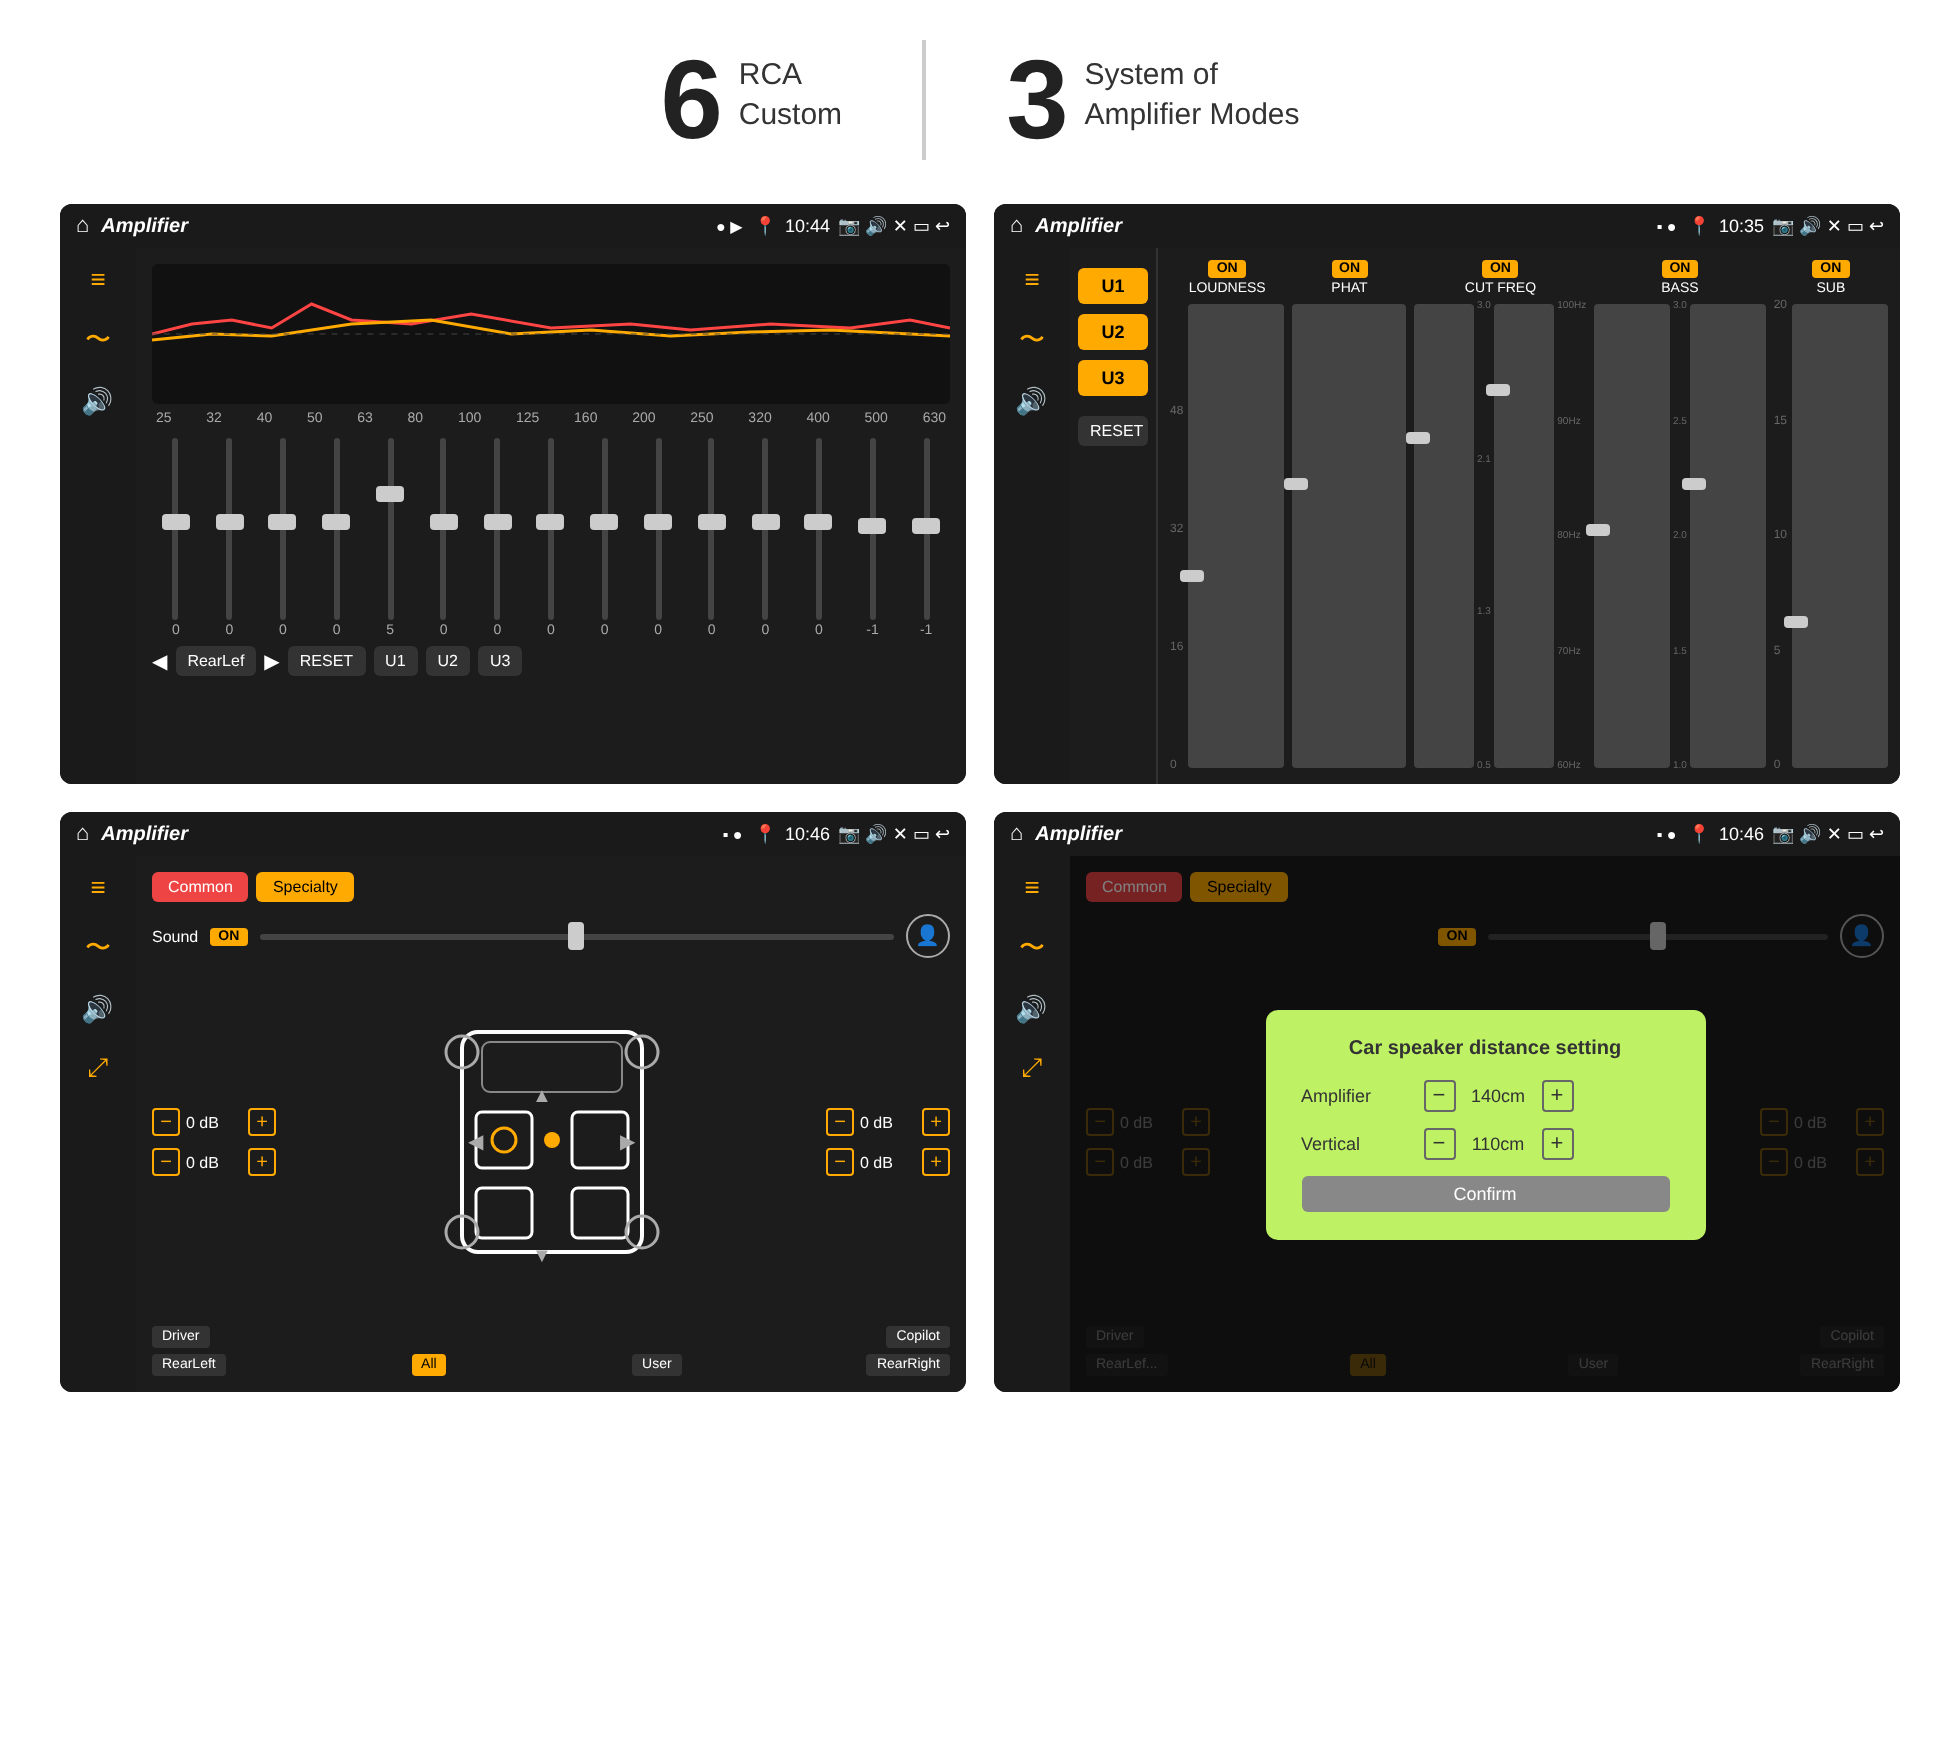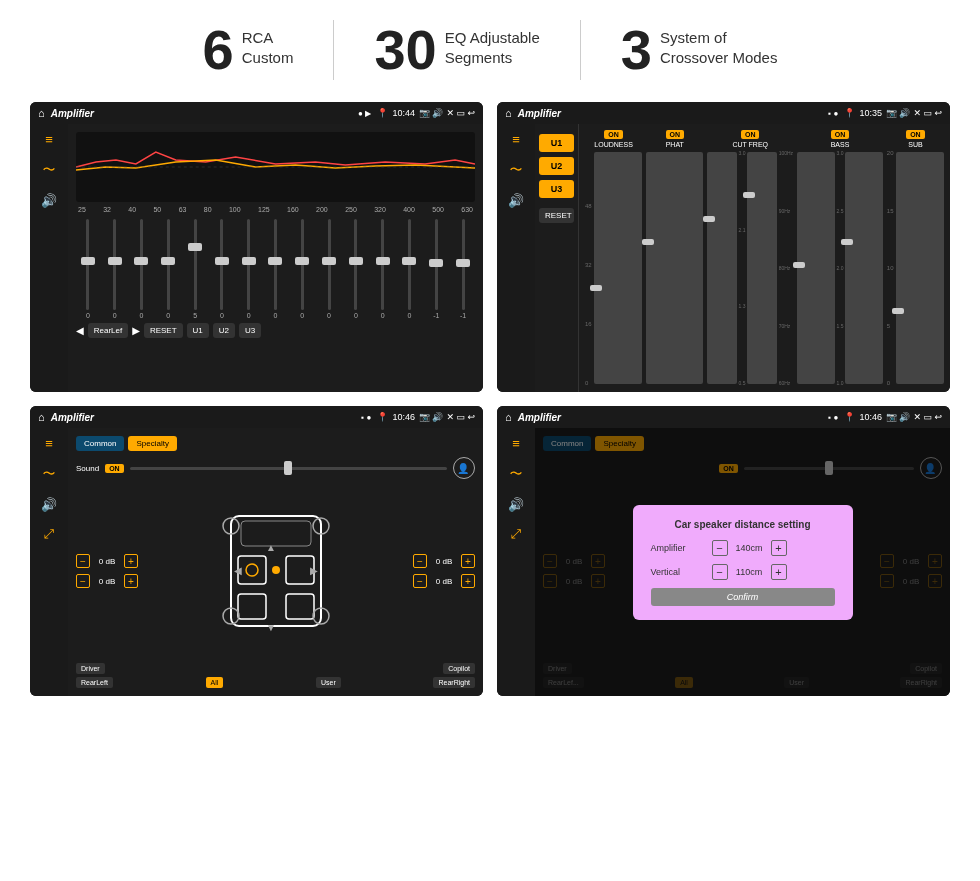--- a/index.html
+++ b/index.html
@@ -266,21 +266,21 @@
       position: absolute;
       left: -4px;
     }
 
     .tab-row {
       display: flex;
       gap: 4px;
       margin-bottom: 6px;
     }
     .tab-btn {
-      background: #0c4a6e;
+      background: #ef4444;
       color: #fff;
       font-size: 8px;
       padding: 3px 8px;
       border-radius: 3px;
       cursor: pointer;
     }
     .tab-btn.active {
       background: #ffaa00;
       color: #000;
     }
@@ -318,21 +318,20 @@
       display: flex;
       align-items: center;
       justify-content: center;
       border-radius: 2px;
       cursor: pointer;
     }
     .vol-value {
       color: #fff;
       font-size: 8px;
       min-width: 28px;
-      text-align: center;
     }
 
     .bottom-labels {
       display: flex;
       justify-content: space-between;
       margin-top: 4px;
     }
     .bottom-label-sm {
       color: #fff;
       font-size: 7px;
@@ -349,21 +348,21 @@
     .dialog-overlay {
       position: absolute;
       top: 0; left: 0; right: 0; bottom: 0;
       background: rgba(0,0,0,0.5);
       display: flex;
       align-items: center;
       justify-content: center;
     }
 
     .dialog-box {
-      background: #f0abfc;
+      background: #bef264;
       border-radius: 6px;
       padding: 14px 18px;
       width: 220px;
     }
 
     .dialog-title {
       font-size: 10px;
       font-weight: bold;
       color: #333;
       margin-bottom: 10px;
@@ -412,21 +411,20 @@
 
     .dialog-confirm {
       background: #888;
       color: #fff;
       font-size: 9px;
       padding: 4px 0;
       border-radius: 3px;
       text-align: center;
       cursor: pointer;
       margin-top: 8px;
-      font-style: italic;
     }
 
     
     .eq-svg {
       width: 100%;
       height: 100%;
       position: absolute;
       top: 0; left: 0;
     }
 
@@ -469,33 +467,26 @@
 
   <div class="stats-row">
     <div class="stat-item">
       <span class="stat-number">6</span>
       <span class="stat-label">
         <span>RCA</span><br>
         <span>Custom</span>
       </span>
     </div>
     <div class="stat-divider"></div>
-    <div class="stat-item">
-      <span class="stat-number">30</span>
-      <span class="stat-label">
-        <span>EQ Adjustable</span><br>
-        <span>Segments</span>
-      </span>
-    </div>
     <div class="stat-divider"></div>
     <div class="stat-item">
       <span class="stat-number">3</span>
       <span class="stat-label">
         <span>System of</span><br>
-        <span>Crossover Modes</span>
+        <span>Amplifier Modes</span>
       </span>
     </div>
   </div>
 
   <div class="screenshots-grid">
 
     <div class="screenshot">
       <div class="status-bar">
         <span class="status-home-icon">⌂</span>
         <span class="status-app-name">Amplifier</span>

